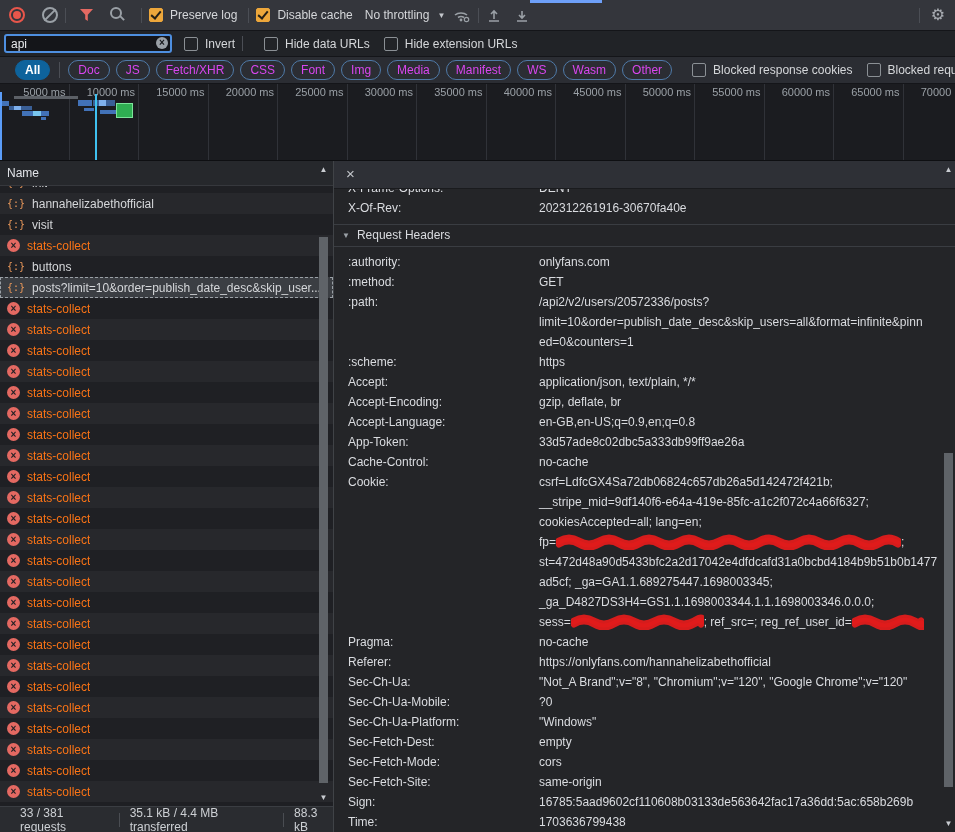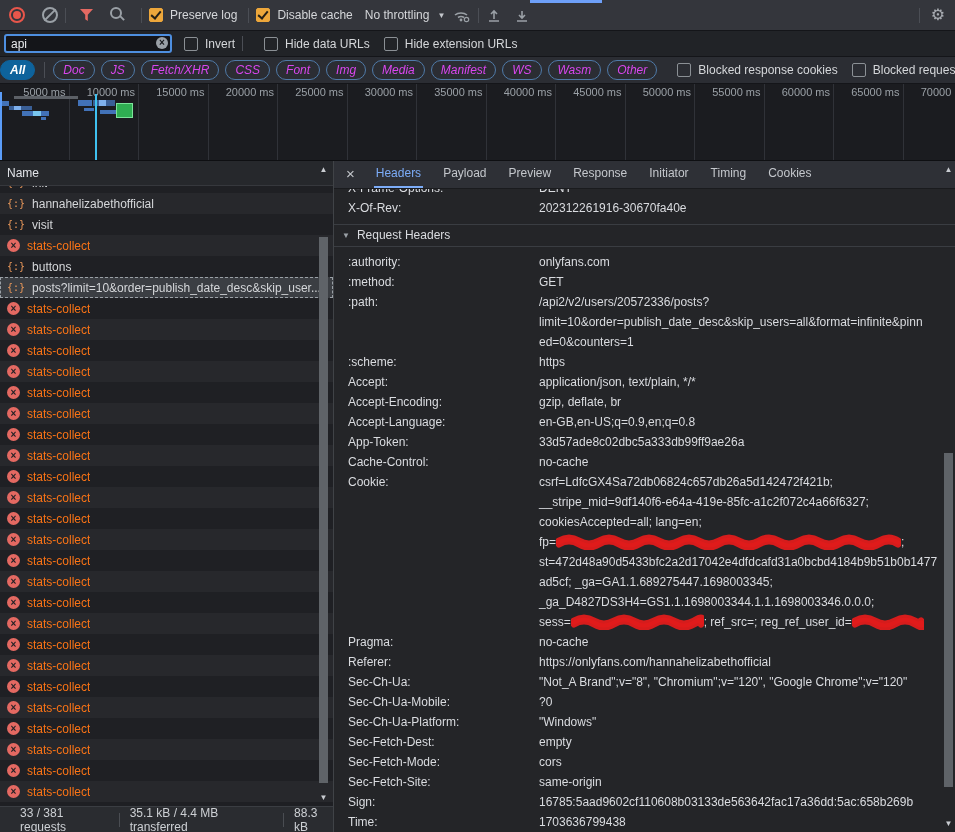--- a/index.html
+++ b/index.html
@@ -152,21 +152,21 @@
           <span>Hide data URLs</span>
         </div>
         <div class="cbgroup">
           <div class="cb"></div>
           <span>Hide extension URLs</span>
         </div>
       </div>
   </div>
 
   <div id="tb3" class="flexrow">
-    <div id="chips" class="flexrow" style="margin-left:0;font-style:italic;">
+    <div id="chips" class="flexrow" style="margin-left:15px;">
         <div class="chip active">All</div>
         <div class="chip-sep"></div>
         <div class="chip">Doc</div>
         <div class="chip">JS</div>
         <div class="chip">Fetch/XHR</div>
         <div class="chip">CSS</div>
         <div class="chip">Font</div>
         <div class="chip">Img</div>
         <div class="chip">Media</div>
         <div class="chip">Manifest</div>
@@ -358,29 +358,20 @@
     <div id="left-scroll" class="vscroll">
       <div class="scroll-arrow" style="top:2px;">▲</div>
       <div class="scroll-thumb" style="top:76px;height:546px;"></div>
       <div class="scroll-arrow" style="top:630px;">▼</div>
     </div>
   </div>
 
   <div id="right-panel">
     <div id="tabstrip">
       <span id="tab-close">×</span>
-      <div id="tabs" class="flexrow">
-          <div class="tab active">Headers</div>
-          <div class="tab">Payload</div>
-          <div class="tab">Preview</div>
-          <div class="tab">Response</div>
-          <div class="tab">Initiator</div>
-          <div class="tab">Timing</div>
-          <div class="tab">Cookies</div>
-        </div>
     </div>
     <div id="details">
       <div id="details-content">
           <div class="hrow">
             <div class="hname">X-Frame-Options:</div>
             <div class="hval">
               <div><span>DENY</span></div>
             </div>
           </div>
           <div class="hrow">

